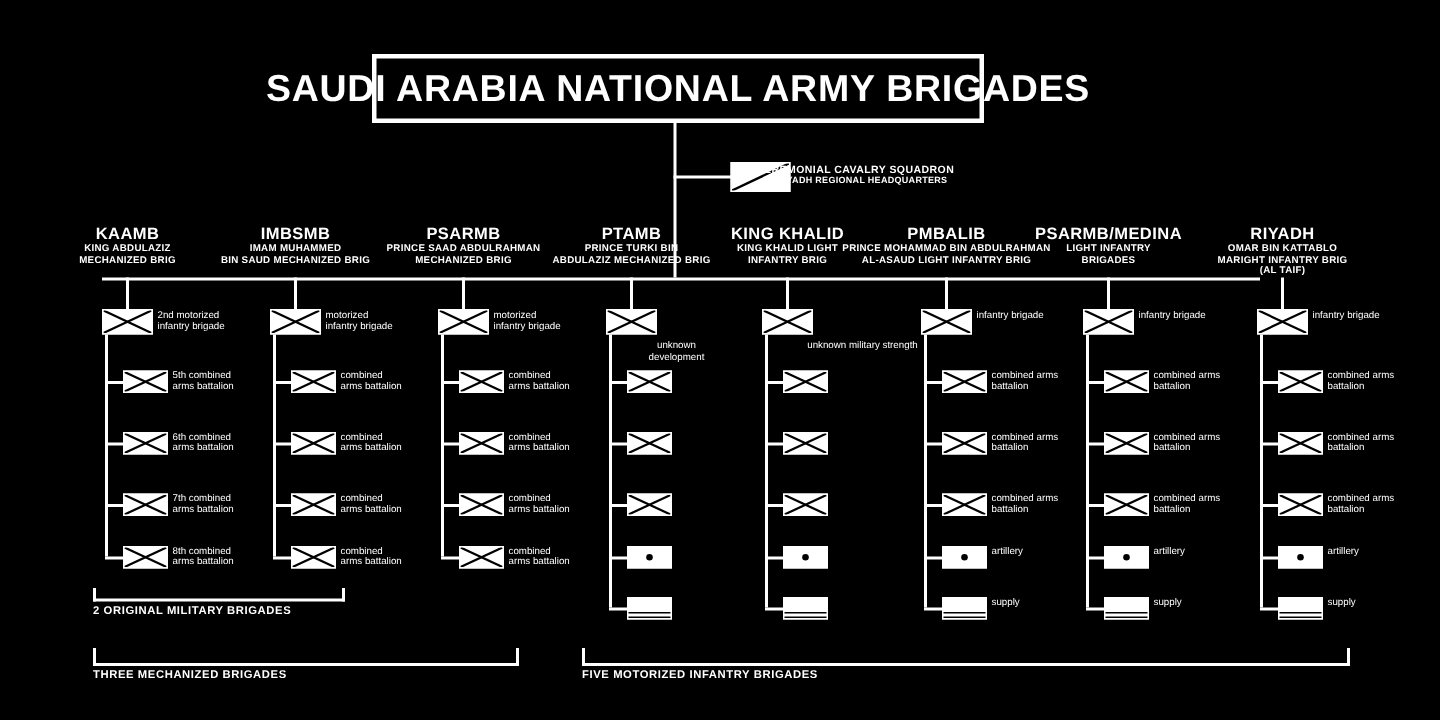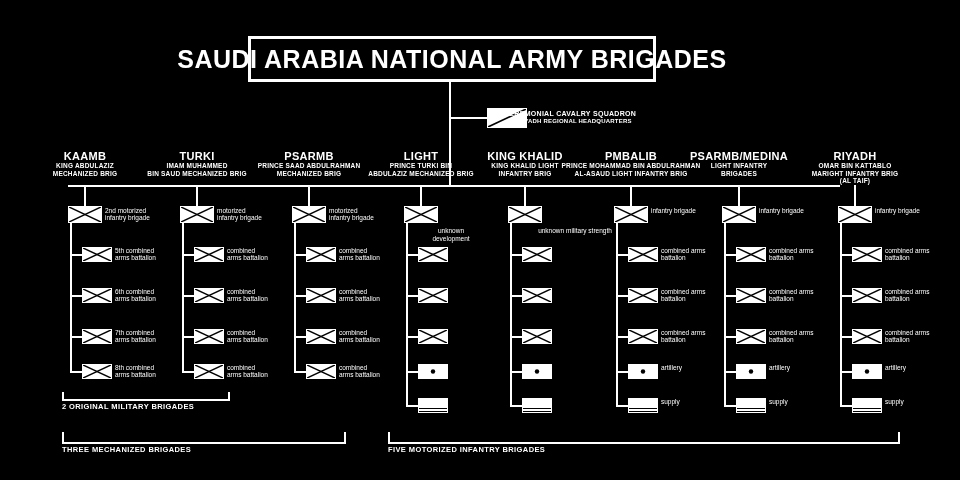--- a/index.html
+++ b/index.html
@@ -142,21 +142,21 @@
           <svg width="28" height="13" viewBox="0 0 28 13">
             <line x1="0" y1="0" x2="28" y2="13" stroke="#000" stroke-width="1.5"></line>
             <line x1="28" y1="0" x2="0" y2="13" stroke="#000" stroke-width="1.5"></line>
           </svg>
         </div>
         <div class="lab" style="left:33px;top:-0.5px;width:90px;">8th combined
 arms battalion</div>
       </div>
       <div class="vline" style="left:196px;top:185px;height:21px;"></div>
       <div class="col-head" style="left:107px;top:150px;width:180px;">
-        <span class="abbr">TURKI</span>
+        <span class="abbr">IMBSMB</span>
         <span class="full">IMAM MUHAMMED</span>
         <span class="full">BIN SAUD MECHANIZED BRIG</span>
       </div>
       <div class="vline" style="left:182px;top:223px;height:148px;"></div>
       <div class="unit" style="left:180px;top:206px;width:34px;height:17px;">
         <div class="sym" style="width:34px;height:17px;">
           <svg width="32" height="15" viewBox="0 0 32 15">
             <line x1="0" y1="0" x2="32" y2="15" stroke="#000" stroke-width="1.5"></line>
             <line x1="32" y1="0" x2="0" y2="15" stroke="#000" stroke-width="1.5"></line>
           </svg>
@@ -264,21 +264,21 @@
           <svg width="28" height="13" viewBox="0 0 28 13">
             <line x1="0" y1="0" x2="28" y2="13" stroke="#000" stroke-width="1.5"></line>
             <line x1="28" y1="0" x2="0" y2="13" stroke="#000" stroke-width="1.5"></line>
           </svg>
         </div>
         <div class="lab" style="left:33px;top:-0.5px;width:90px;">combined
 arms battalion</div>
       </div>
       <div class="vline" style="left:420px;top:185px;height:21px;"></div>
       <div class="col-head" style="left:331px;top:150px;width:180px;">
-        <span class="abbr">LIGHT</span>
+        <span class="abbr">PTAMB</span>
         <span class="full">PRINCE TURKI BIN</span>
         <span class="full">ABDULAZIZ MECHANIZED BRIG</span>
       </div>
       <div class="vline" style="left:406px;top:223px;height:182px;"></div>
       <div class="unit" style="left:404px;top:206px;width:34px;height:17px;">
         <div class="sym" style="width:34px;height:17px;">
           <svg width="32" height="15" viewBox="0 0 32 15">
             <line x1="0" y1="0" x2="32" y2="15" stroke="#000" stroke-width="1.5"></line>
             <line x1="32" y1="0" x2="0" y2="15" stroke="#000" stroke-width="1.5"></line>
           </svg>

